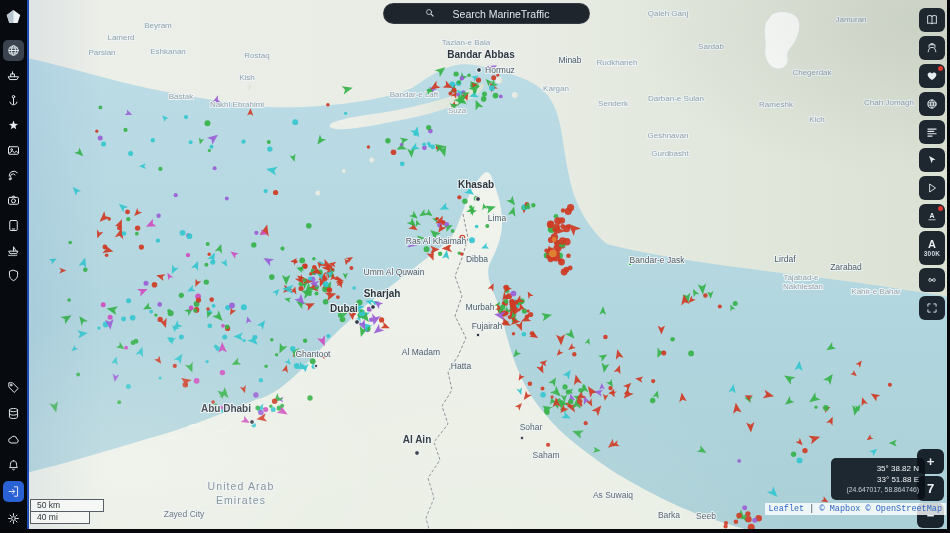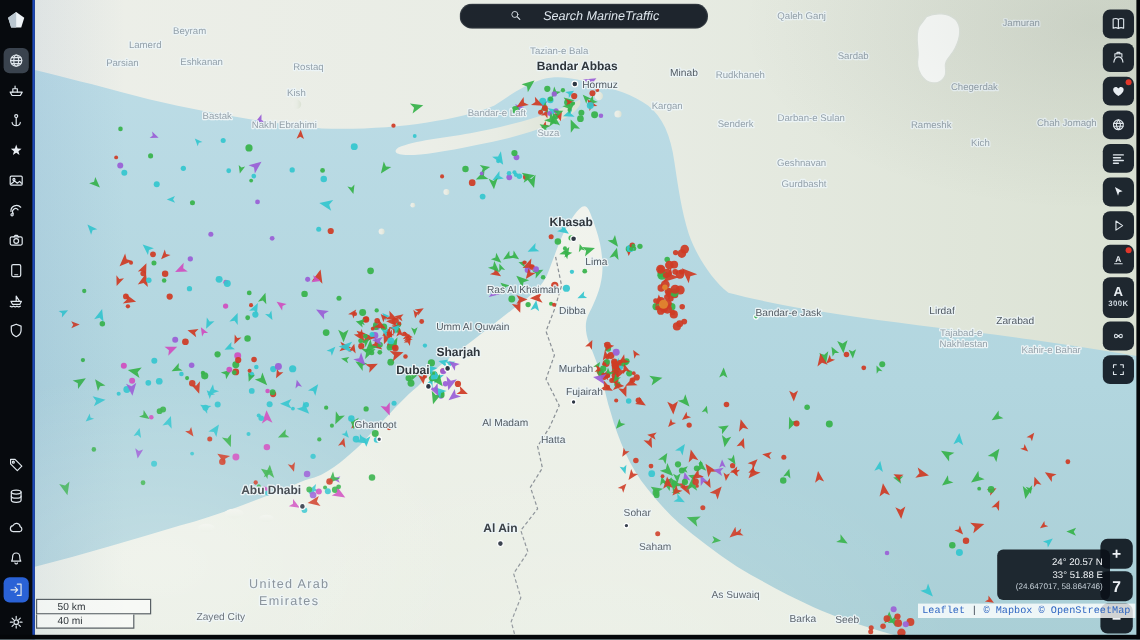--- a/index.html
+++ b/index.html
@@ -20,38 +20,38 @@
   .lbl-country{font-size:10.5px;fill:#75808a;letter-spacing:1.1px;stroke-width:1.6px;}
   .glare{position:absolute;inset:0;z-index:5;pointer-events:none;
     background:
       radial-gradient(420px 260px at 14% 88%, rgba(255,255,255,0.26), rgba(255,255,255,0) 62%),
       radial-gradient(520px 300px at 52% 102%, rgba(255,255,255,0.14), rgba(255,255,255,0) 60%),
       radial-gradient(420px 220px at 96% 4%, rgba(46,56,50,0.10), rgba(0,0,0,0) 70%),
       linear-gradient(90deg, rgba(70,110,175,0.12), rgba(0,0,0,0) 11%);}
   
   .searchbar{position:absolute;left:383px;top:3px;width:205px;height:19px;z-index:20;background:rgba(14,22,31,0.93);
     border:1px solid rgba(255,255,255,0.09);border-radius:11px;display:flex;align-items:center;justify-content:center;gap:18px;
-    color:#dde5ec;font-size:10.5px;font-style:italic;}
+    color:#dde5ec;font-size:10.5px;}
   .searchbar svg{width:11px;height:11px;}
   .rt-btn{position:absolute;left:919px;width:26px;height:24px;z-index:20;background:rgba(20,28,38,0.95);border-radius:6px;
     display:flex;align-items:center;justify-content:center;}
   .rt-btn svg{width:14px;height:14px;}
   .rt-badge{position:absolute;top:2px;right:2px;width:5px;height:5px;border-radius:50%;background:#e2372b;}
   .vessel-panel{position:absolute;left:919px;top:231px;width:26px;height:34px;z-index:20;background:rgba(20,28,38,0.95);
     border-radius:6px;display:flex;flex-direction:column;align-items:center;justify-content:center;color:#e8edf2;}
   .vessel-panel .vp-a{font-size:11px;font-weight:bold;line-height:11px;}
   .vessel-panel .vp-count{font-size:6.5px;font-weight:bold;letter-spacing:0.3px;color:#cfd8e0;}
   .zoom-btn{position:absolute;left:917px;width:27px;height:25px;z-index:20;background:rgba(18,26,35,0.95);border-radius:6px;
     color:#eef2f6;font-size:13px;font-weight:bold;display:flex;align-items:center;justify-content:center;}
   .coord-box{position:absolute;left:831px;top:458px;width:82px;z-index:20;background:rgba(10,16,24,0.88);border-radius:5px;
     padding:5px 6px;color:#f2f5f8;text-align:right;}
   .coord-box .c1{font-size:8px;line-height:11px;}
   .coord-box .c2{font-size:6.8px;line-height:10px;color:#c8d2da;}
   .scale{position:absolute;left:30px;top:499px;z-index:20;font-size:8.5px;color:#2f353a;}
-  .scale .sc{background:rgba(255,255,255,0.55);border:1.2px solid rgba(60,68,74,0.85);padding:0 17px;height:11px;line-height:11px;}
+  .scale .sc{background:rgba(255,255,255,0.55);border:1.2px solid rgba(60,68,74,0.85);padding:0 6px;height:11px;line-height:11px;}
   .scale .sc-km{width:60px;}
   .scale .sc-mi{width:46px;border-top:none;}
   .attribution{position:absolute;right:4px;bottom:18px;z-index:20;background:rgba(255,255,255,0.8);padding:1px 4px;font-size:8.5px;color:#3a4450;font-family:Liberation Mono, monospace;}
   .attribution .lnk{color:#2f66c2;}
   .bezel-right{position:absolute;right:0;top:0;width:3px;height:100%;background:#05070a;z-index:40;}
   .bezel-bottom{position:absolute;left:0;bottom:0;width:100%;height:4px;background:#05070a;z-index:40;}
 </style>
 </head>
 <body>
 
@@ -1070,21 +1070,21 @@
   <div class="vessel-panel">
     <span class="vp-a">A</span>
     <span class="vp-count">300K</span>
   </div>
 
   <div class="zoom-btn" style="top:449px">+</div>
   <div class="zoom-btn" style="top:476px">7</div>
   <div class="zoom-btn" style="top:503px">−</div>
 
   <div class="coord-box">
-    <div class="c1">24° 20.57 N</div>
+    <div class="c1">35° 38.82 N</div>
     <div class="c1">33° 51.88 E</div>
     <div class="c2">(24.647017, 58.864746)</div>
   </div>
 
   <div class="scale">
     <div class="sc sc-km">50 km</div>
     <div class="sc sc-mi">40 mi</div>
   </div>
 
   <div class="attribution">

